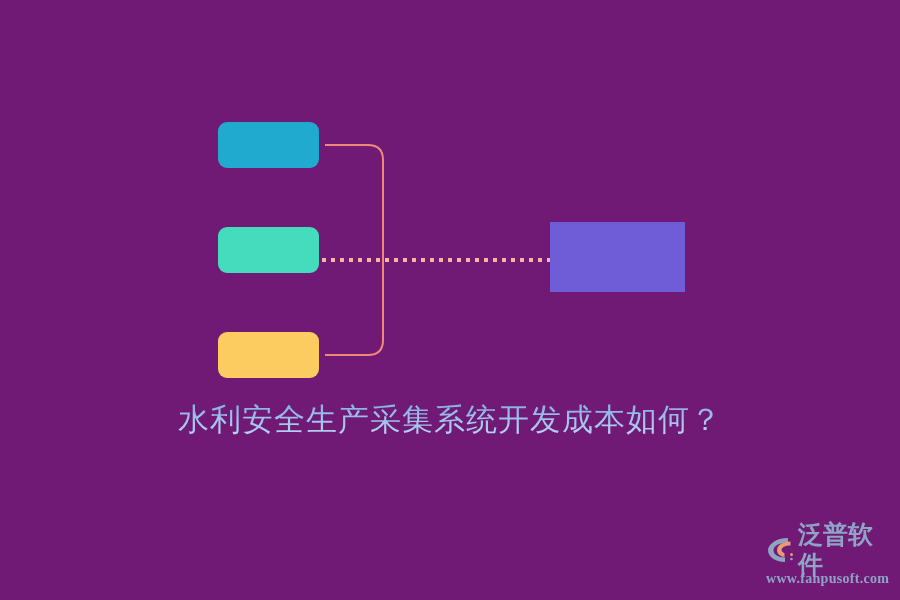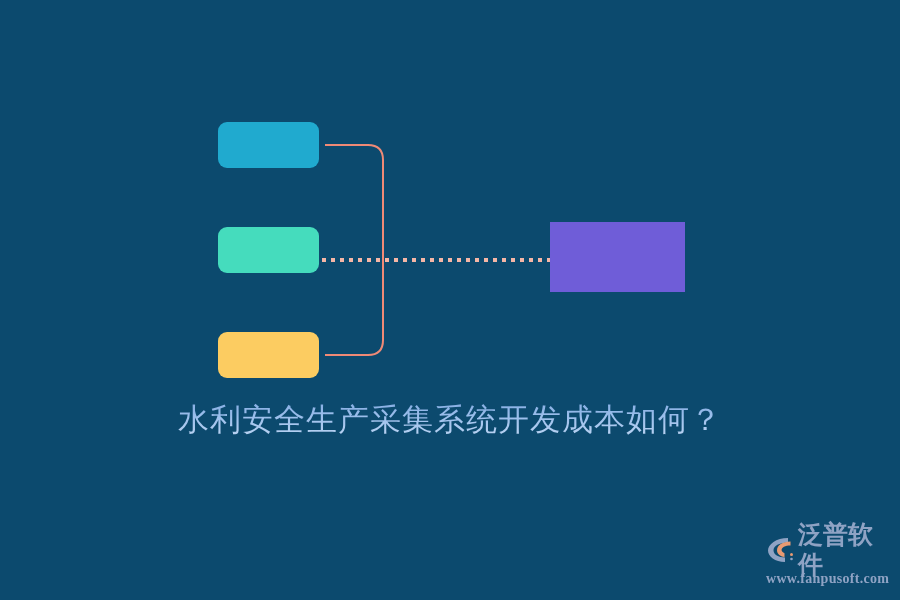--- a/index.html
+++ b/index.html
@@ -11,21 +11,21 @@
     height: 600px;
     background: #ffffff;
     font-family: "Liberation Sans", sans-serif;
     overflow: hidden;
   }
 
   #canvas {
     position: relative;
     width: 900px;
     height: 600px;
-    background: #0c4a6e;
+    background: #701a75;
   }
 
   
   #diagram {
     position: absolute;
     left: 0;
     top: 0;
     width: 900px;
     height: 400px;
   }

